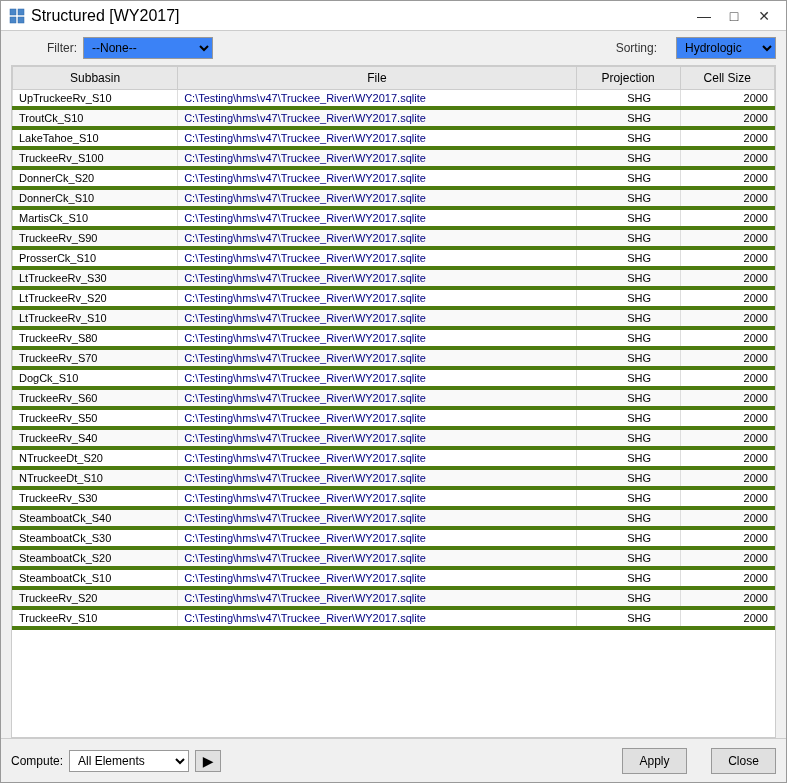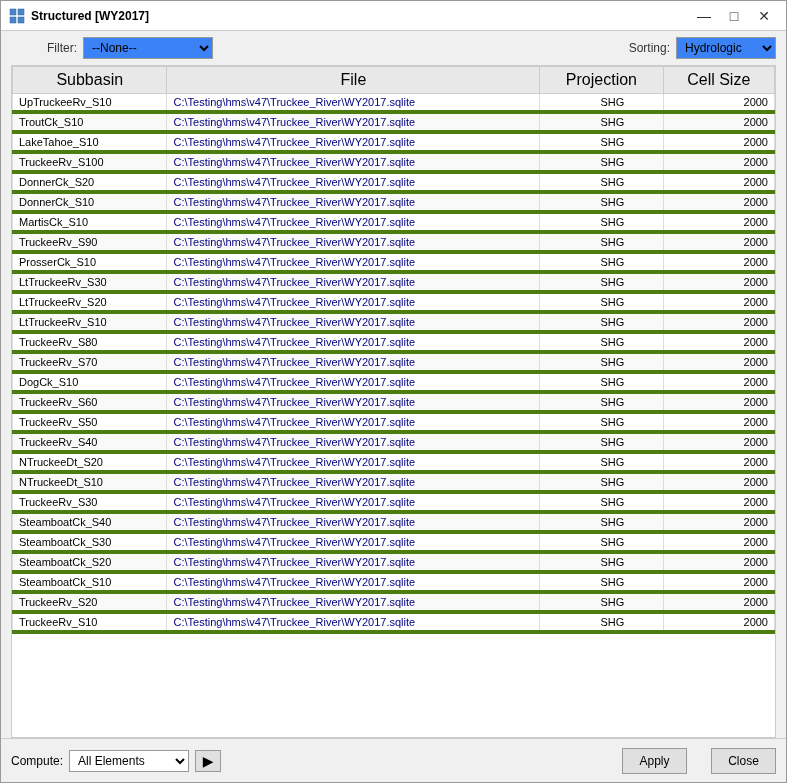--- a/index.html
+++ b/index.html
@@ -42,22 +42,22 @@
       align-items: center;
       gap: 6px;
     }
 
     .title-icon {
       width: 16px;
       height: 16px;
     }
 
     .title-text {
-      font-size: 12px;
-      font-weight: bold;
+      font-size: 16px;
+      font-weight: normal;
     }
 
     .title-controls {
       display: flex;
       gap: 2px;
     }
 
     .title-btn {
       width: 28px;
       height: 22px;
@@ -82,21 +82,21 @@
 
     .toolbar-left {
       display: flex;
       align-items: center;
       gap: 6px;
     }
 
     .toolbar-right {
       display: flex;
       align-items: center;
-      gap: 6px;
+      gap: 19px;
     }
 
     .filter-label, .sorting-label {
       font-size: 12px;
       color: #333;
       margin-left: 36px;
     }
 
     .filter-select, .sorting-select {
       height: 22px;
@@ -130,21 +130,21 @@
 
     thead {
       background: #e8e8e8;
     }
 
     thead th {
       border: 1px solid #ccc;
       padding: 4px 6px;
       text-align: center;
       font-weight: normal;
-      font-size: 16px;
+      font-size: 12px;
       position: sticky;
       top: 0;
       background: #e8e8e8;
       z-index: 1;
     }
 
     tbody tr {
       border-bottom: 4px solid #4d7c0f;
     }
 

